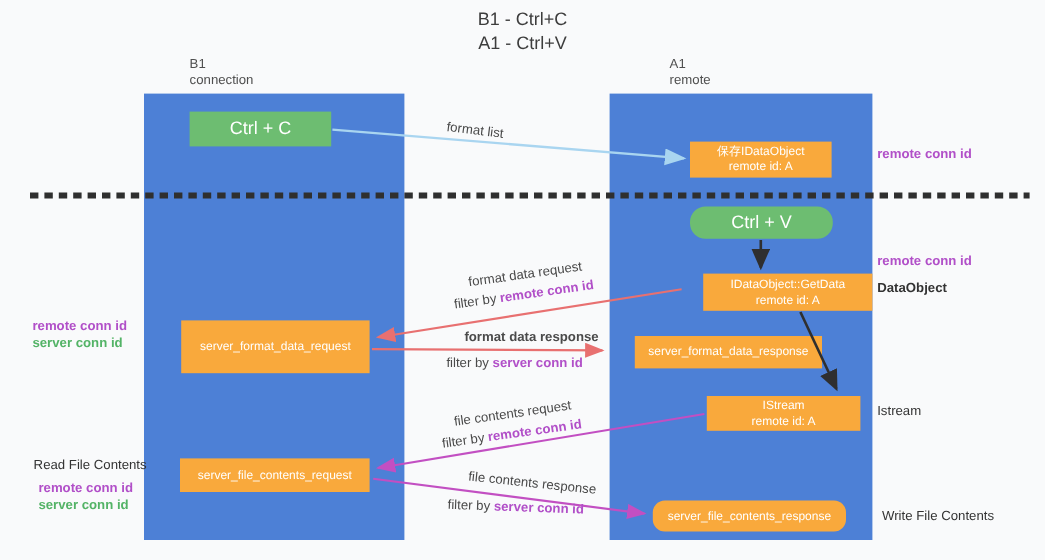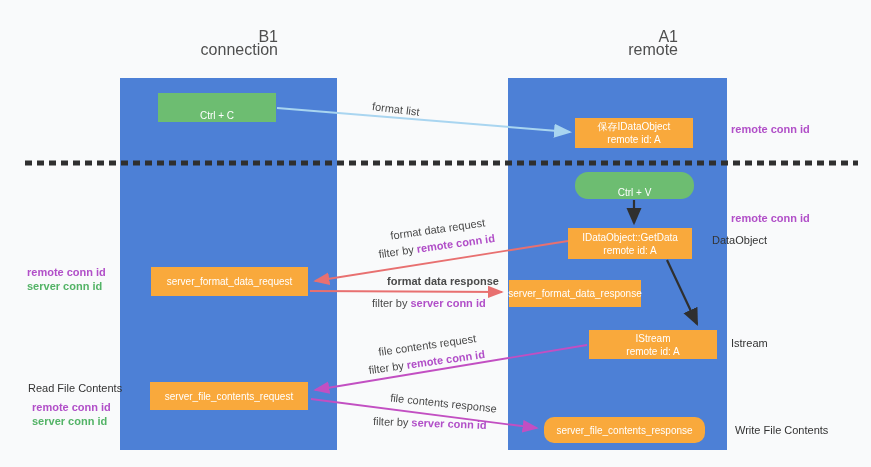--- a/index.html
+++ b/index.html
@@ -18,34 +18,34 @@
     left:0;right:0;top:7px;
     text-align:center;
     font-size:15px;line-height:20px;
     color:#3d3d3d;
   }
   .lane{
     background:#4d80d6;
     top:78px;height:372px;
   }
   .lane-header{
-    top:30px;width:120px;
-    text-align:right;
-    font-size:16px;line-height:13px;
+    top:48px;width:120px;
+    text-align:left;
+    font-size:11px;line-height:13px;
     color:#4f4f4f;
   }
   .node{
     display:flex;flex-direction:column;
     align-items:center;justify-content:center;
     color:#ffffff;
     font-size:10px;line-height:13px;
     text-align:center;
     box-sizing:border-box;
   }
-  .node.green{background:#6dbd71;font-size:10px;justify-content:flex-end;}
+  .node.green{background:#6dbd71;font-size:15px;}
   .node.orange{background:#f9a93c;}
   .edge-label{
     font-size:11px;color:#4a4a4a;
     white-space:nowrap;
     transform-origin:center center;
   }
   .edge-label .hl{
     color:#b14fc8;font-weight:bold;
     margin-left:3px;
   }
@@ -57,20 +57,24 @@
   svg.arrows{
     position:absolute;left:0;top:0;
     pointer-events:none;
   }
 </style>
 </head>
 <body>
 
 <div id="canvas">
 
+  <div class="abs title">
+    <div>B1 - Ctrl+C</div>
+    <div>A1 - Ctrl+V</div>
+  </div>
 
   <div class="abs lane-header" style="left:158px;">
     <div>B1</div>
     <div>connection</div>
   </div>
   <div class="abs lane-header" style="left:558px;">
     <div>A1</div>
     <div>remote</div>
   </div>
 
@@ -83,30 +87,30 @@
 
   <div class="abs node orange" style="left:575px;top:118px;width:118px;height:30px;">
     <div>保存IDataObject</div>
     <div>remote id: A</div>
   </div>
 
   <div class="abs node green" style="left:575px;top:172px;width:119px;height:27px;border-radius:13px;">
     <div>Ctrl + V</div>
   </div>
 
-  <div class="abs node orange" style="left:568px;top:228px;width:124px;height:31px;">
+  <div class="abs node orange" style="left:586px;top:228px;width:141px;height:31px;">
     <div>IDataObject::GetData</div>
     <div>remote id: A</div>
   </div>
 
-  <div class="abs node orange" style="left:151px;top:267px;width:157px;height:29px;">
+  <div class="abs node orange" style="left:151px;top:267px;width:157px;height:44px;">
     <div>server_format_data_request</div>
   </div>
 
-  <div class="abs node orange" style="left:509px;top:280px;width:132px;height:27px;">
+  <div class="abs node orange" style="left:529px;top:280px;width:156px;height:27px;">
     <div>server_format_data_response</div>
   </div>
 
   <div class="abs node orange" style="left:589px;top:330px;width:128px;height:29px;">
     <div>IStream</div>
     <div>remote id: A</div>
   </div>
 
   <div class="abs node orange" style="left:150px;top:382px;width:158px;height:28px;">
     <div>server_file_contents_request</div>
@@ -170,21 +174,21 @@
   </div>
 
   <div class="abs edge-label" style="left:390px;top:397px;transform:rotate(6deg);">file contents response</div>
 
   <div class="abs edge-label" style="left:373px;top:417px;transform:rotate(2deg);">
     <span>filter by</span><span class="hl">server conn id</span>
   </div>
 
   <div class="abs ann purple" style="left:731px;top:123px;">remote conn id</div>
   <div class="abs ann purple" style="left:731px;top:212px;">remote conn id</div>
-  <div class="abs ann" style="left:712px;top:234px;">DataObject</div>
+  <div class="abs ann" style="left:731px;top:234px;font-weight:bold;">DataObject</div>
   <div class="abs ann" style="left:731px;top:337px;">Istream</div>
   <div class="abs ann" style="left:735px;top:424px;">Write File Contents</div>
 
   <div class="abs ann purple" style="left:27px;top:266px;">remote conn id</div>
   <div class="abs ann green" style="left:27px;top:280px;">server conn id</div>
   <div class="abs ann" style="left:28px;top:382px;">Read File Contents</div>
   <div class="abs ann purple" style="left:32px;top:401px;">remote conn id</div>
   <div class="abs ann green" style="left:32px;top:415px;">server conn id</div>
 
 </div>

